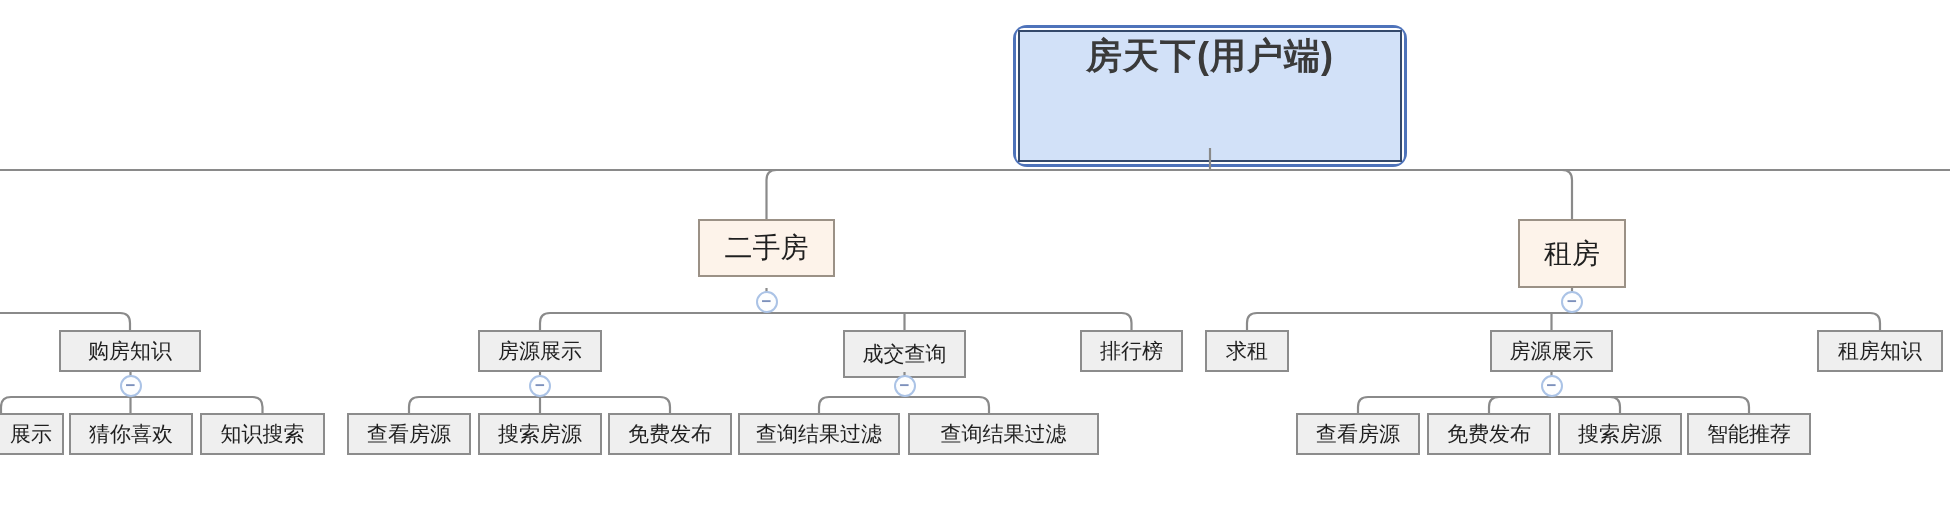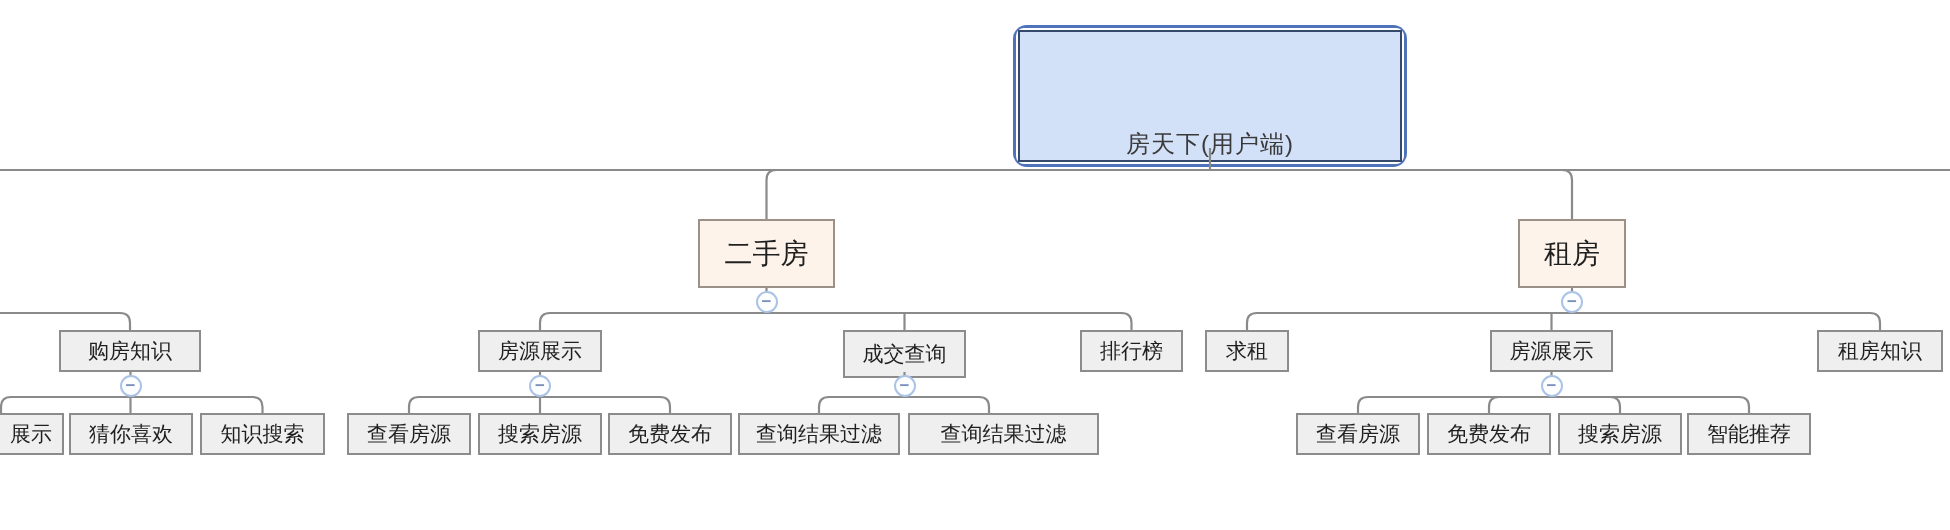--- a/index.html
+++ b/index.html
@@ -27,22 +27,22 @@
   .root-node{
     position:absolute;box-sizing:border-box;z-index:1;
     background:var(--accent,#4e73ba);border-radius:14px;padding:3px;
   }
   .root-mid{
     box-sizing:border-box;width:100%;height:100%;background:#ffffff;border-radius:8px;padding:2px;
   }
   .root-inner{
     box-sizing:border-box;width:100%;height:100%;
     background:var(--root-fill,#d2e1f8);border:2px solid var(--root-inner-border,#34496b);
-    display:flex;align-items:flex-end;justify-content:center;
-    font-size:24px;font-weight:400;color:#3a3a3a;letter-spacing:1px;white-space:nowrap;
+    display:flex;align-items:flex-start;justify-content:center;
+    font-size:36px;font-weight:700;color:#3a3a3a;letter-spacing:1px;white-space:nowrap;
   }
 
   .collapse-btn{
     position:absolute;box-sizing:border-box;width:22px;height:22px;border-radius:50%;
     background:#fdfeff;border:2px solid var(--collapse-border,#abc3e6);
     display:flex;align-items:center;justify-content:center;pointer-events:auto;cursor:pointer;
   }
   .collapse-btn .minus{
     color:var(--collapse-glyph,#7c90bc);font-size:17px;font-weight:700;line-height:1;margin-top:-2px;
   }
@@ -53,21 +53,21 @@
 <div class="canvas">
 
   <div id="nodes" class="layer">
     <div class="root-node" id="root-node" style="left:1013px;top:25px;width:394px;height:142px;">
       <div class="root-mid">
         <div class="root-inner">
           <span>房天下(用户端)</span>
         </div>
       </div>
     </div>
-  <div class="node branch" style="left: 698px; top: 219px; width: 137px; height: 69px;">
+  <div class="node branch" style="left: 698px; top: 219px; width: 137px; height: 58px;">
         <span>二手房</span>
       </div>
       <div class="node branch" style="left: 1518px; top: 219px; width: 108px; height: 69px;">
         <span>租房</span>
       </div>
       <div class="node" style="left: 59px; top: 330px; width: 142px; height: 42px;">
         <span>购房知识</span>
       </div>
       <div class="node" style="left: 478px; top: 330px; width: 124px; height: 42px;">
         <span>房源展示</span>

